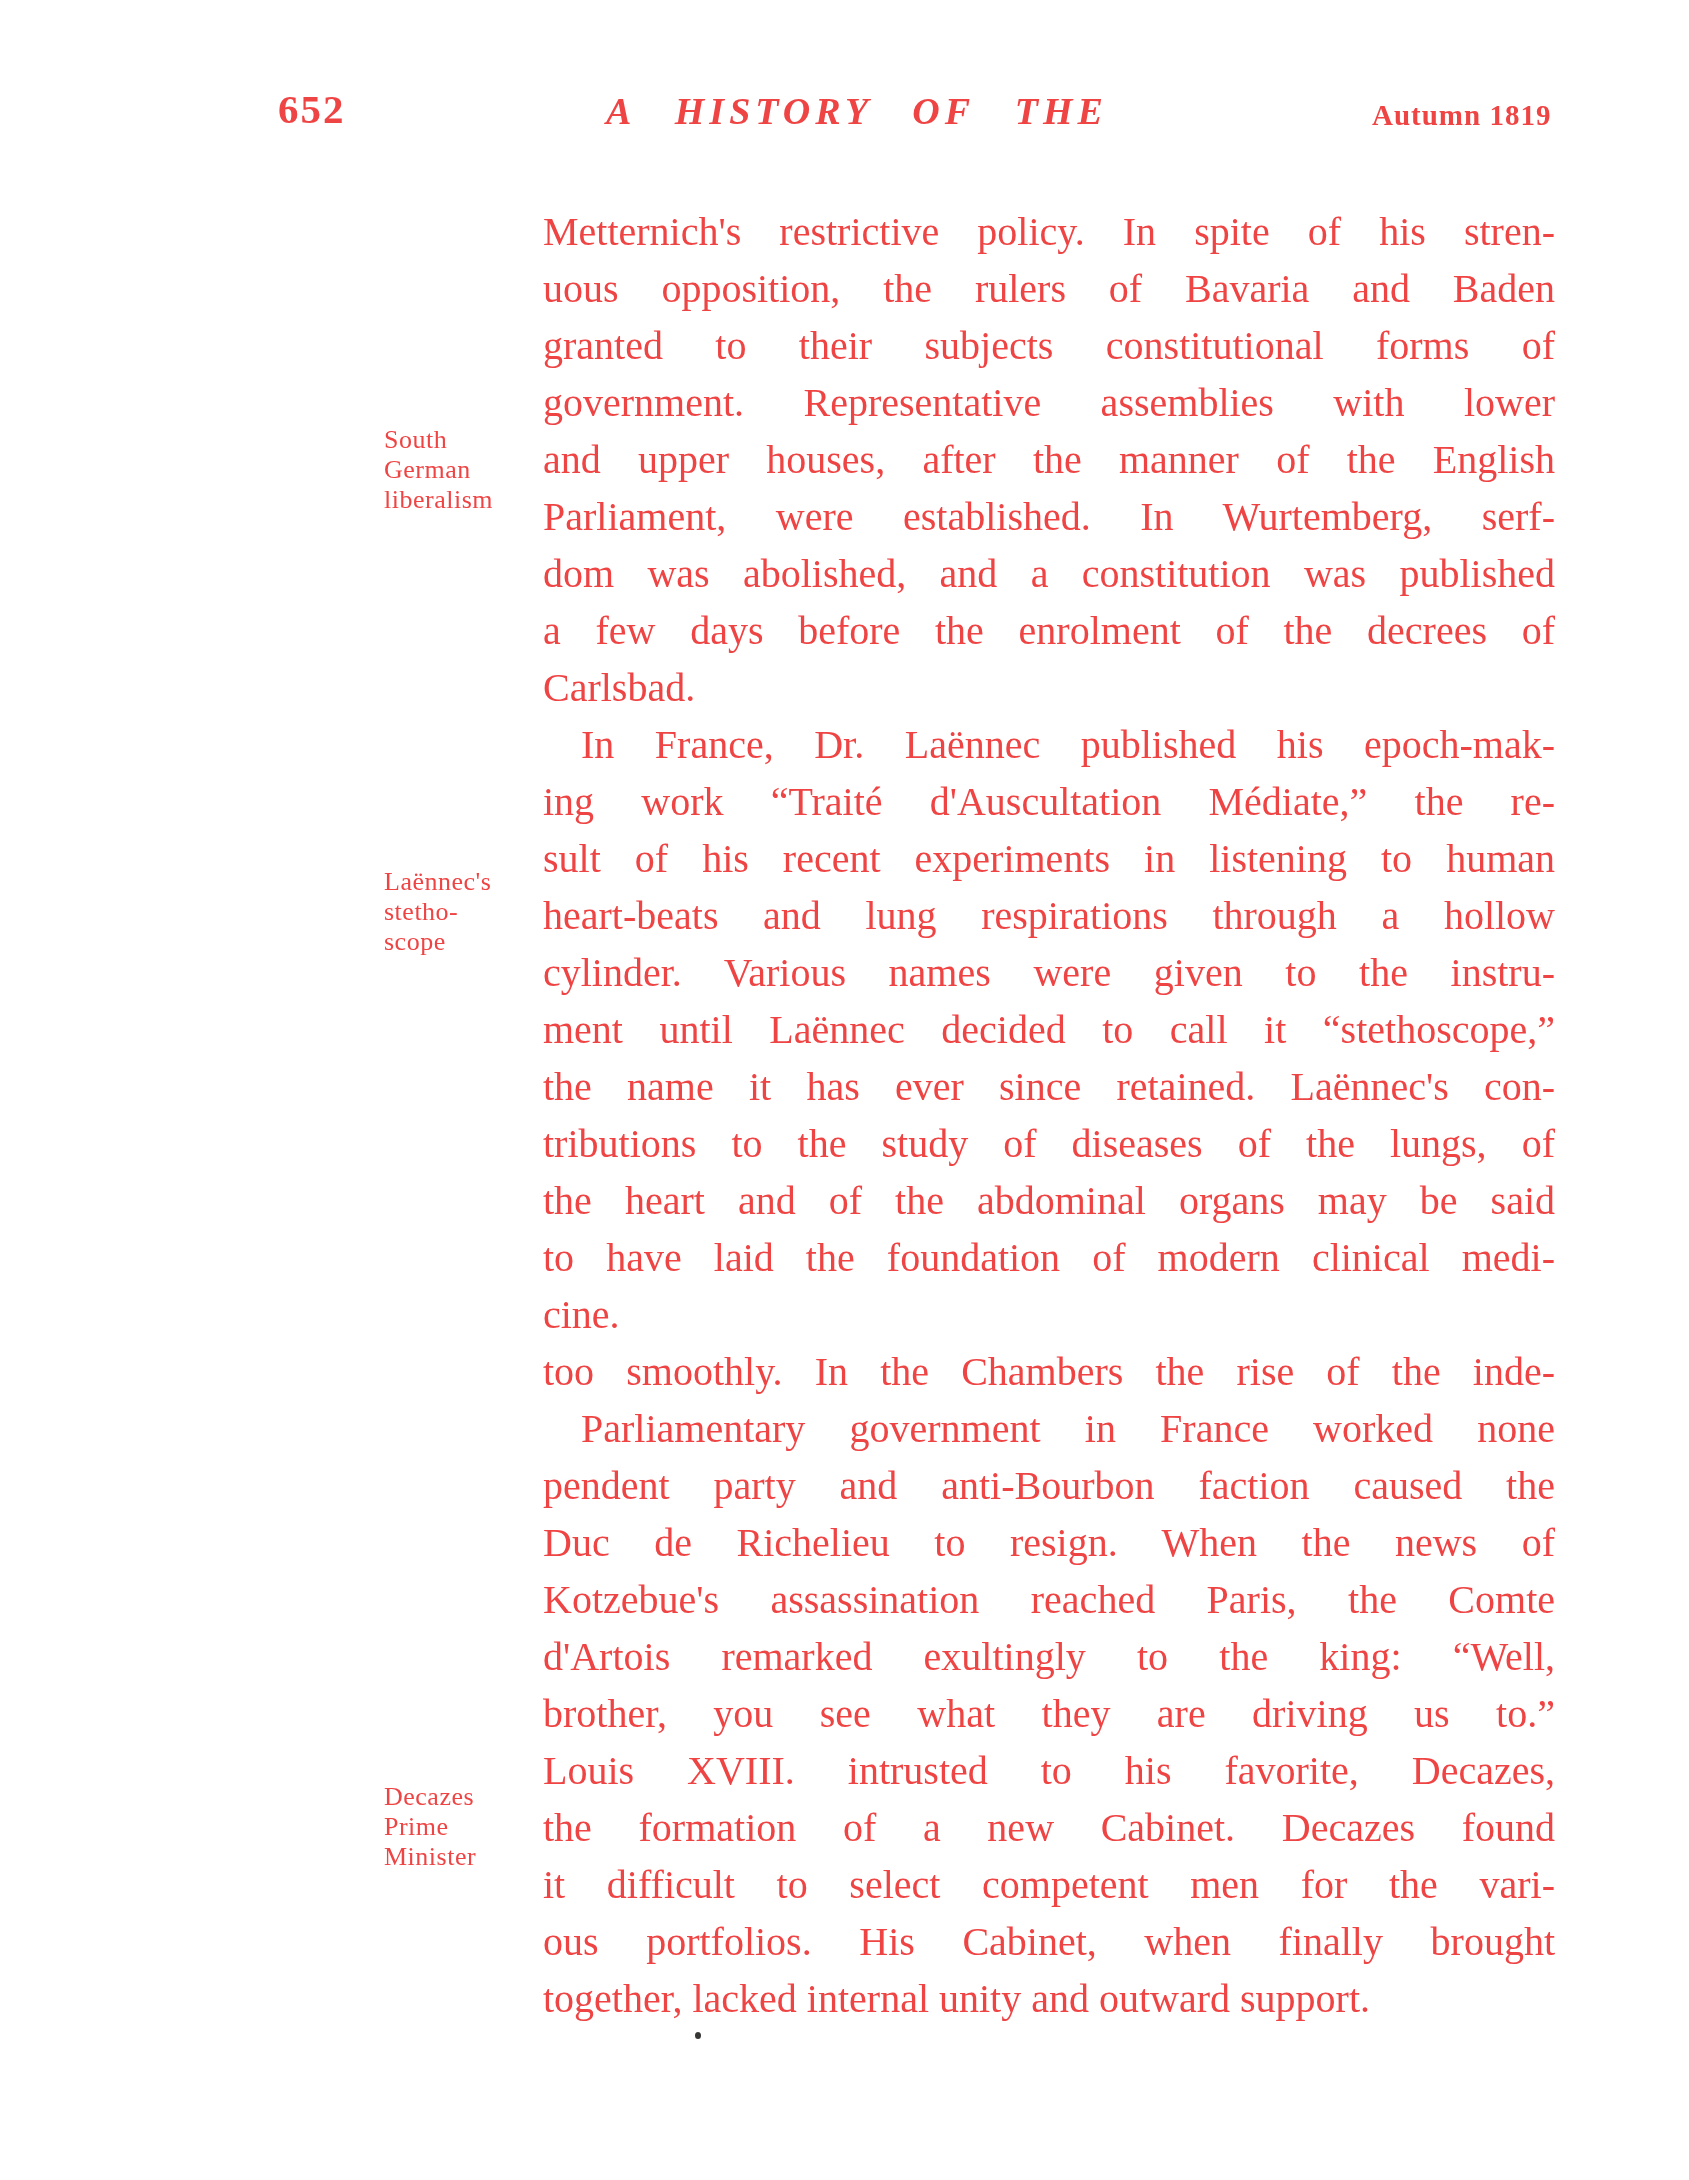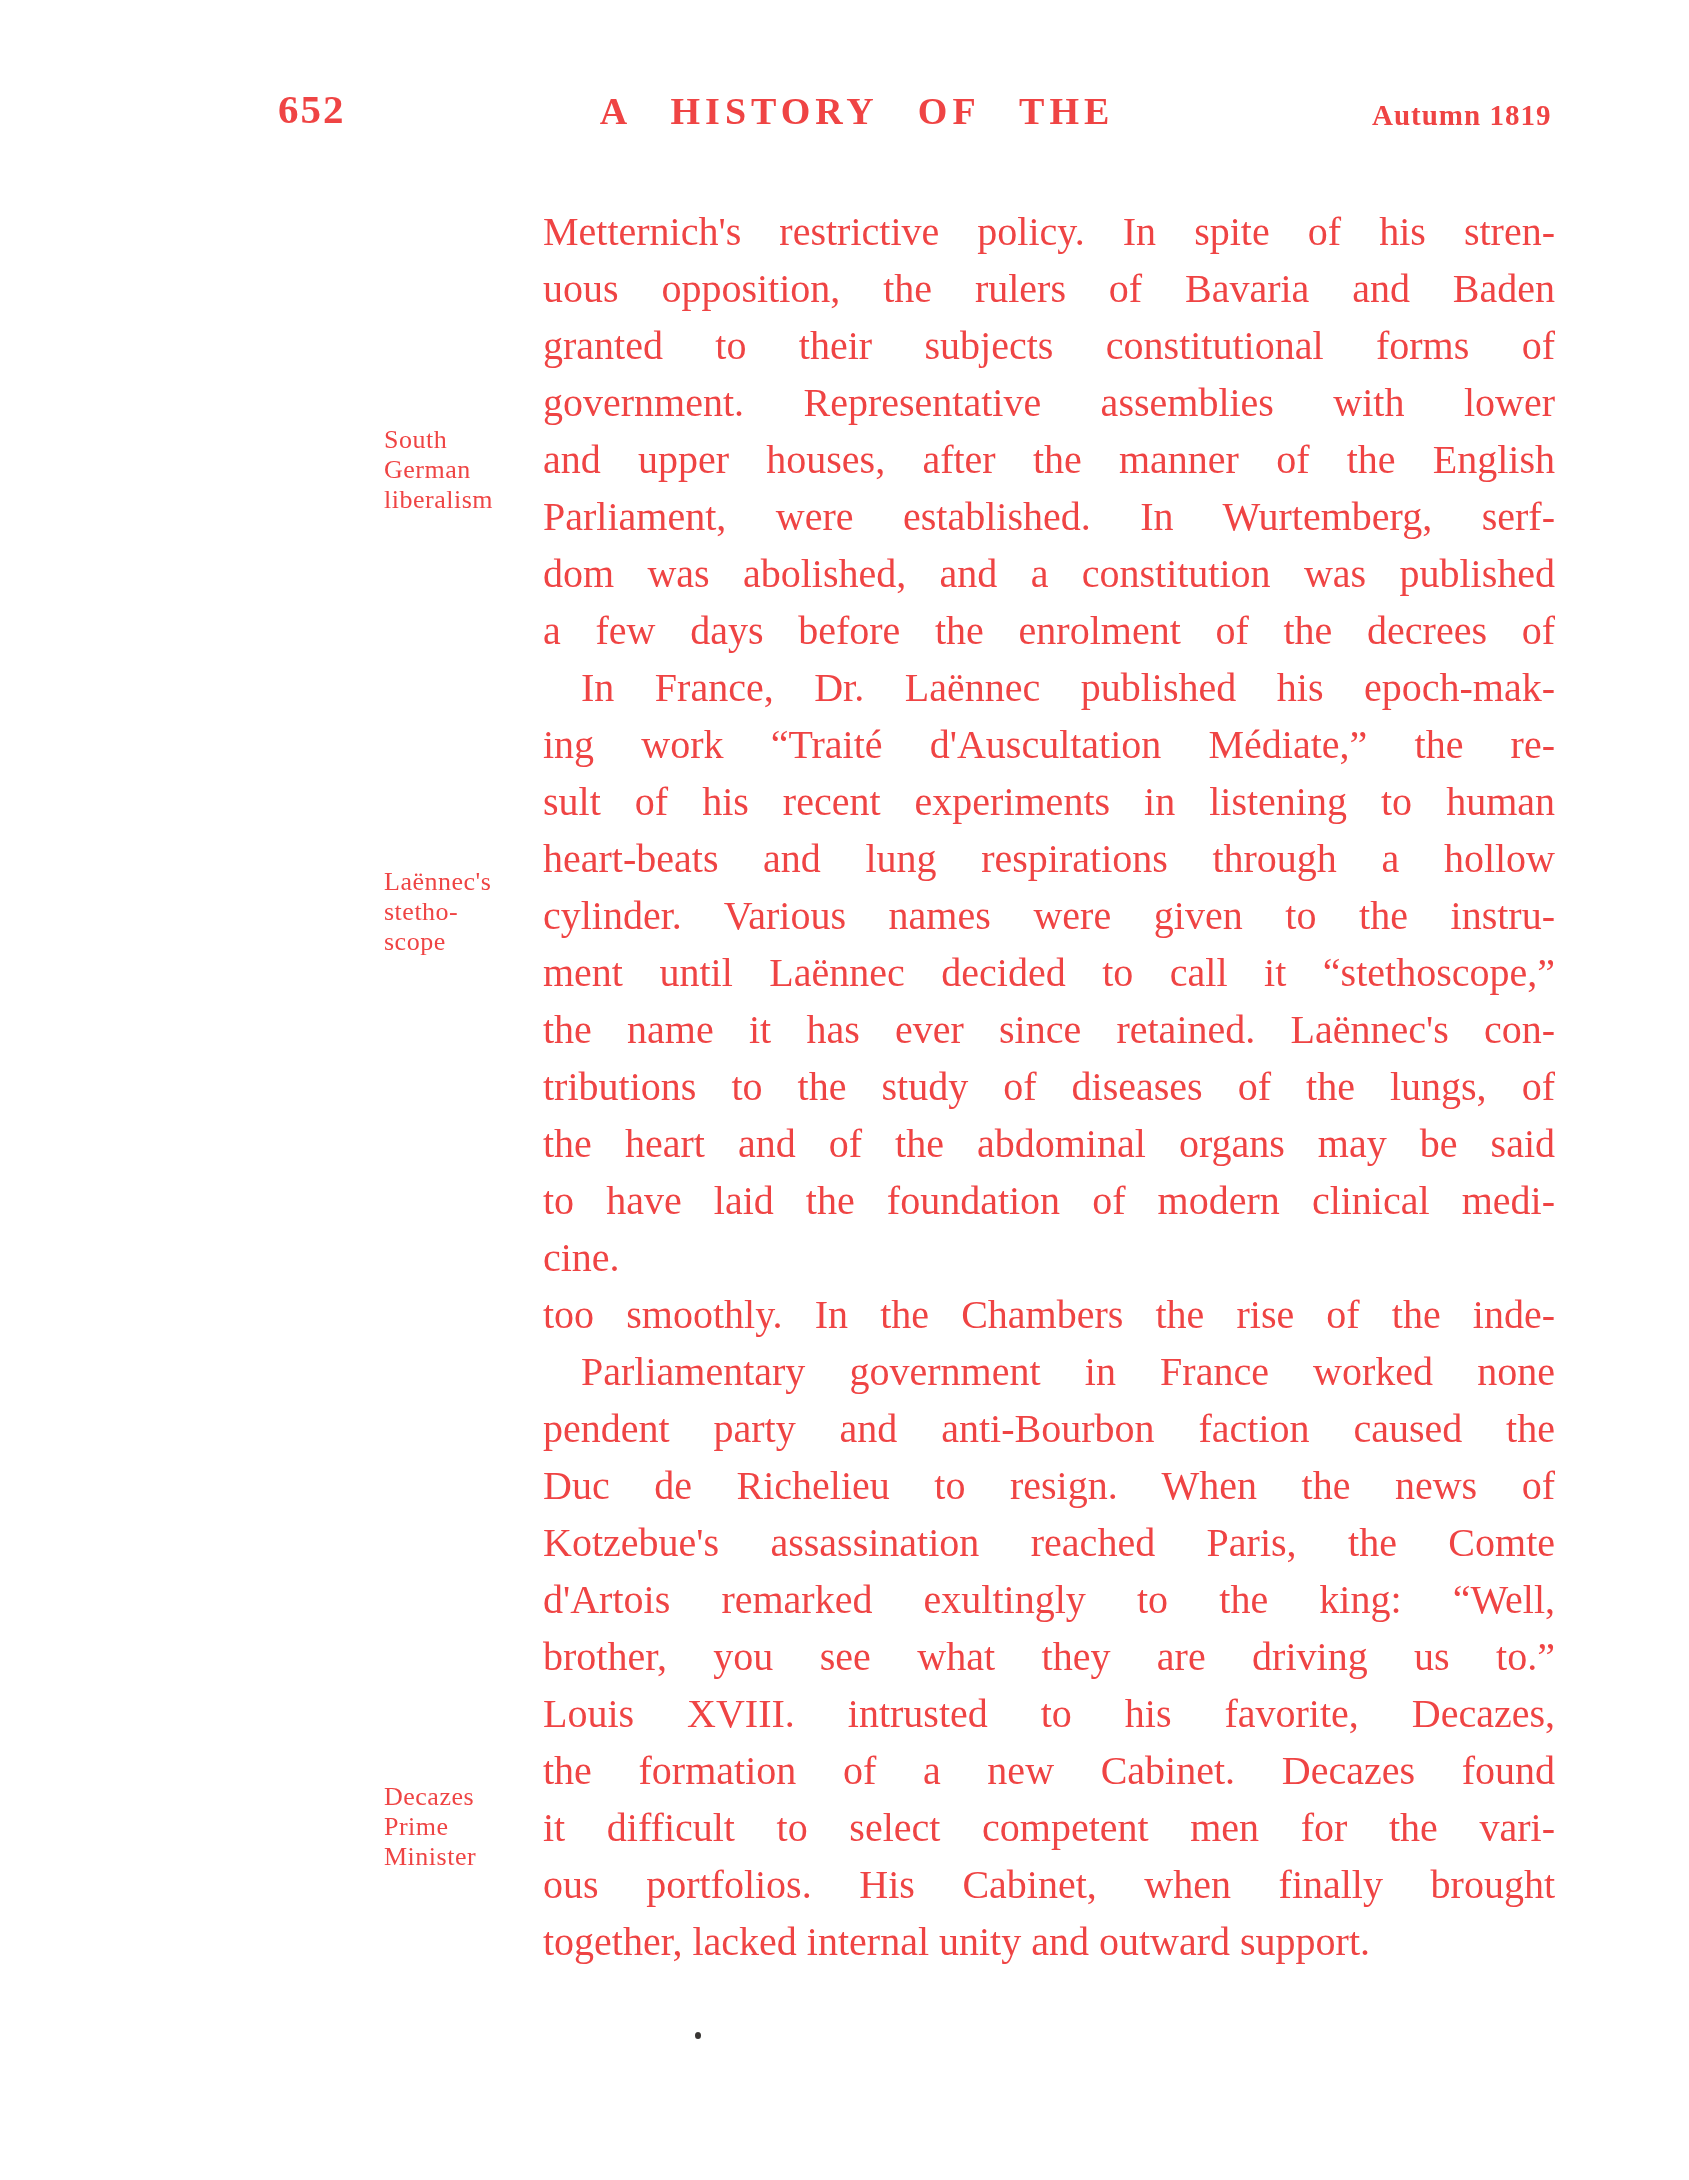--- a/index.html
+++ b/index.html
@@ -25,20 +25,21 @@
     font-weight: 700;
     letter-spacing: 2px;
   }
   .running-header {
     position: absolute;
     left: 535px;
     top: 89px;
     width: 644px;
     text-align: center;
     font-size: 38px;
+    font-style: italic;
     font-weight: 600;
     letter-spacing: 5px;
     word-spacing: 26px;
     white-space: nowrap;
   }
   .date-header {
     position: absolute;
     left: 1372px;
     top: 99px;
     font-size: 29px;
@@ -123,20 +124,21 @@
 
   <div class="body-text">
       <div class="line">Metternich's restrictive policy.  In spite of his stren-</div>
       <div class="line">uous opposition, the rulers of Bavaria and Baden</div>
       <div class="line">granted to their subjects constitutional forms of</div>
       <div class="line">government.  Representative assemblies with lower</div>
       <div class="line">and upper houses, after the manner of the English</div>
       <div class="line">Parliament, were established.  In Wurtemberg, serf-</div>
       <div class="line">dom was abolished, and a constitution was published</div>
       <div class="line">a few days before the enrolment of the decrees of</div>
+      <div class="line last">Carlsbad.</div>
       <div class="line indent">In France, Dr. Laënnec published his epoch-mak-</div>
       <div class="line">ing work “Traité d'Auscultation Médiate,” the re-</div>
       <div class="line">sult of his recent experiments in listening to human</div>
       <div class="line">heart-beats and lung respirations through a hollow</div>
       <div class="line">cylinder.  Various names were given to the instru-</div>
       <div class="line">ment until Laënnec decided to call it “stethoscope,”</div>
       <div class="line">the name it has ever since retained.  Laënnec's con-</div>
       <div class="line">tributions to the study of diseases of the lungs, of</div>
       <div class="line">the heart and of the abdominal organs may be said</div>
       <div class="line">to have laid the foundation of modern clinical medi-</div>

